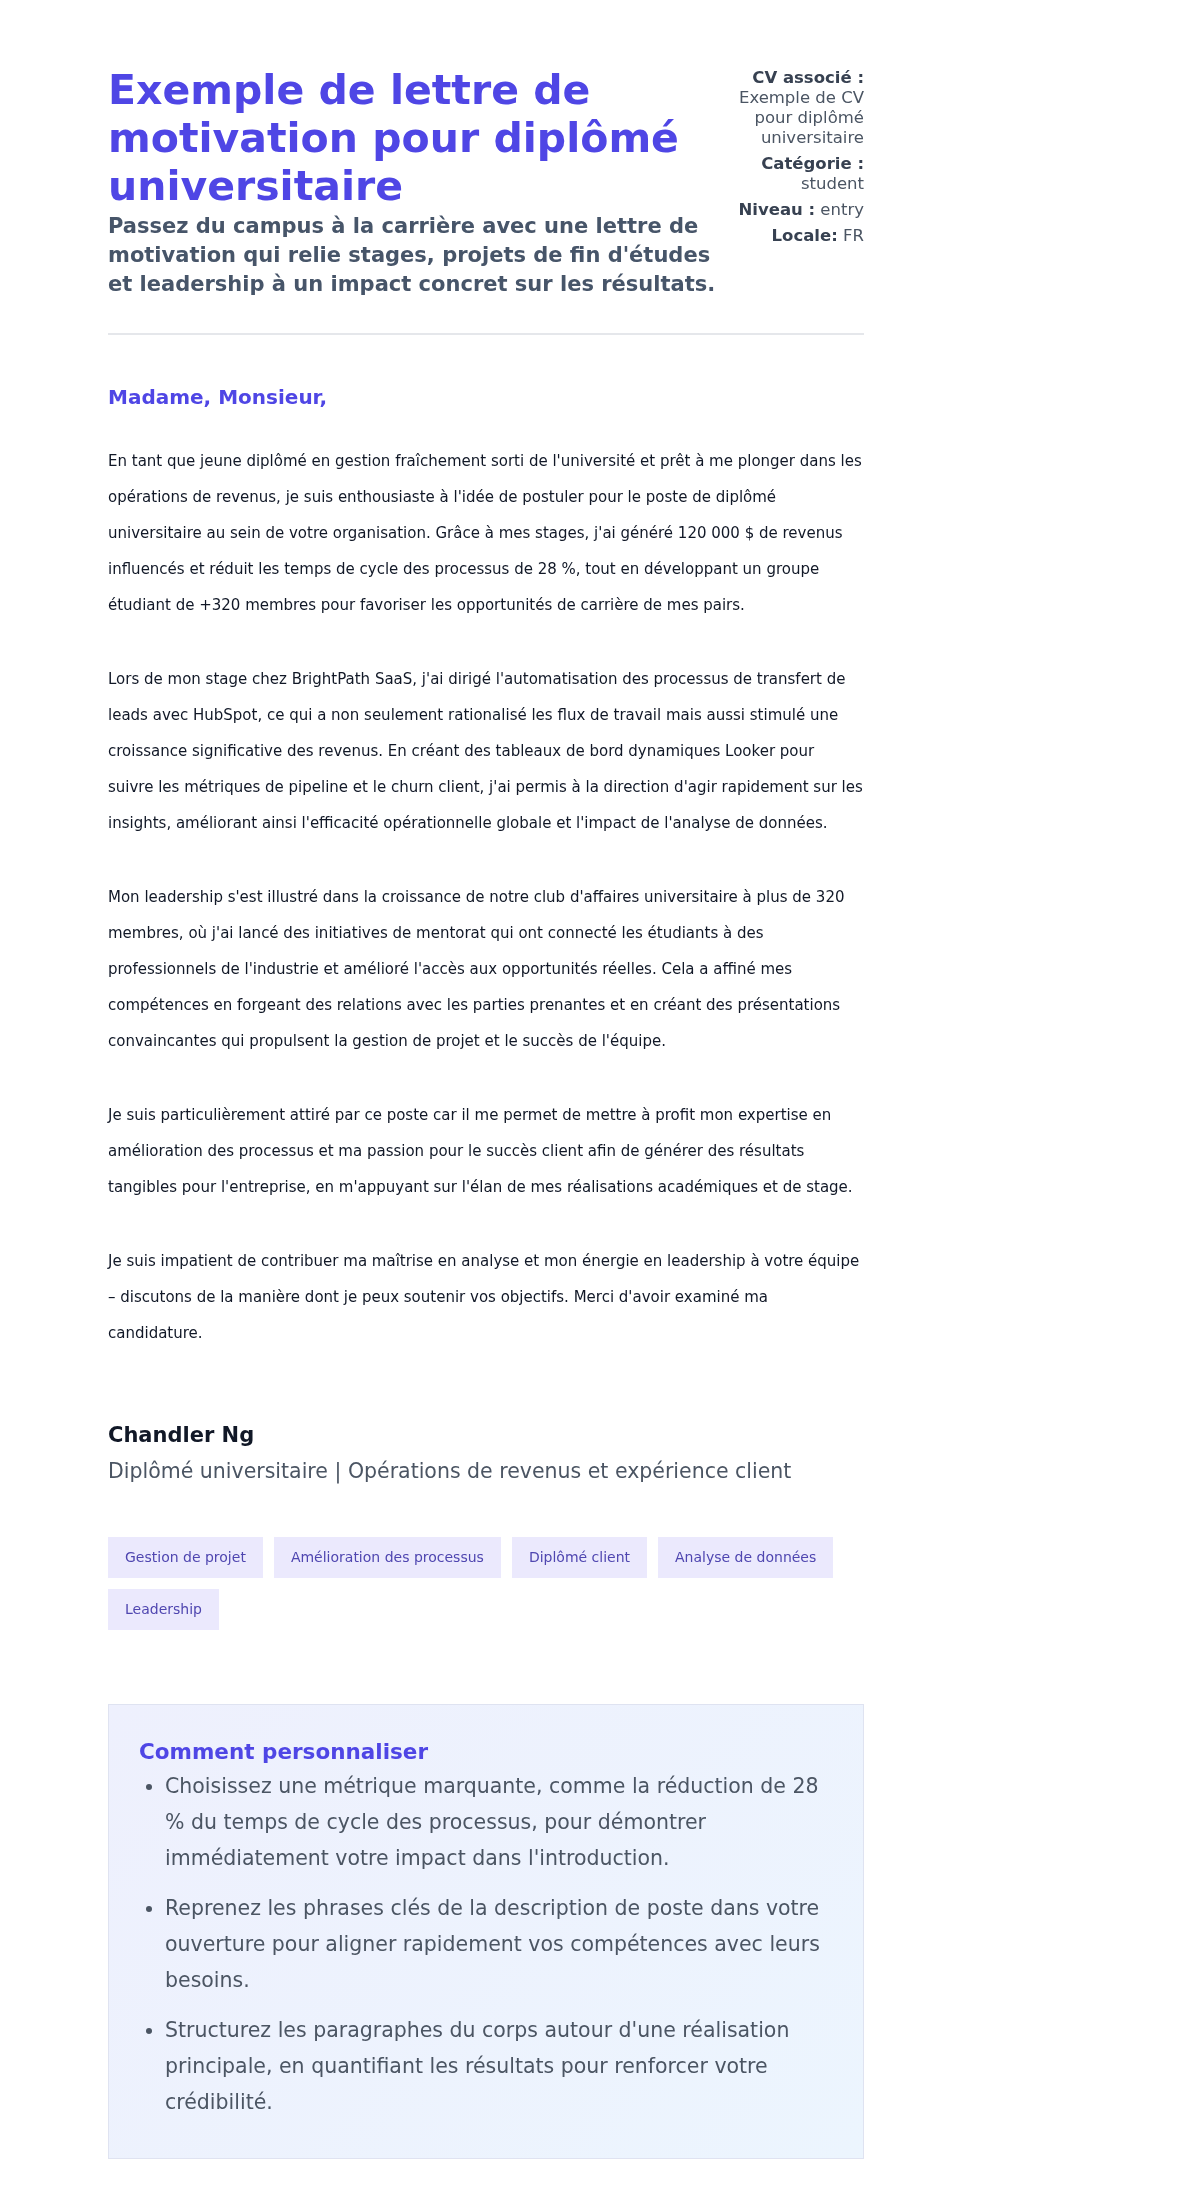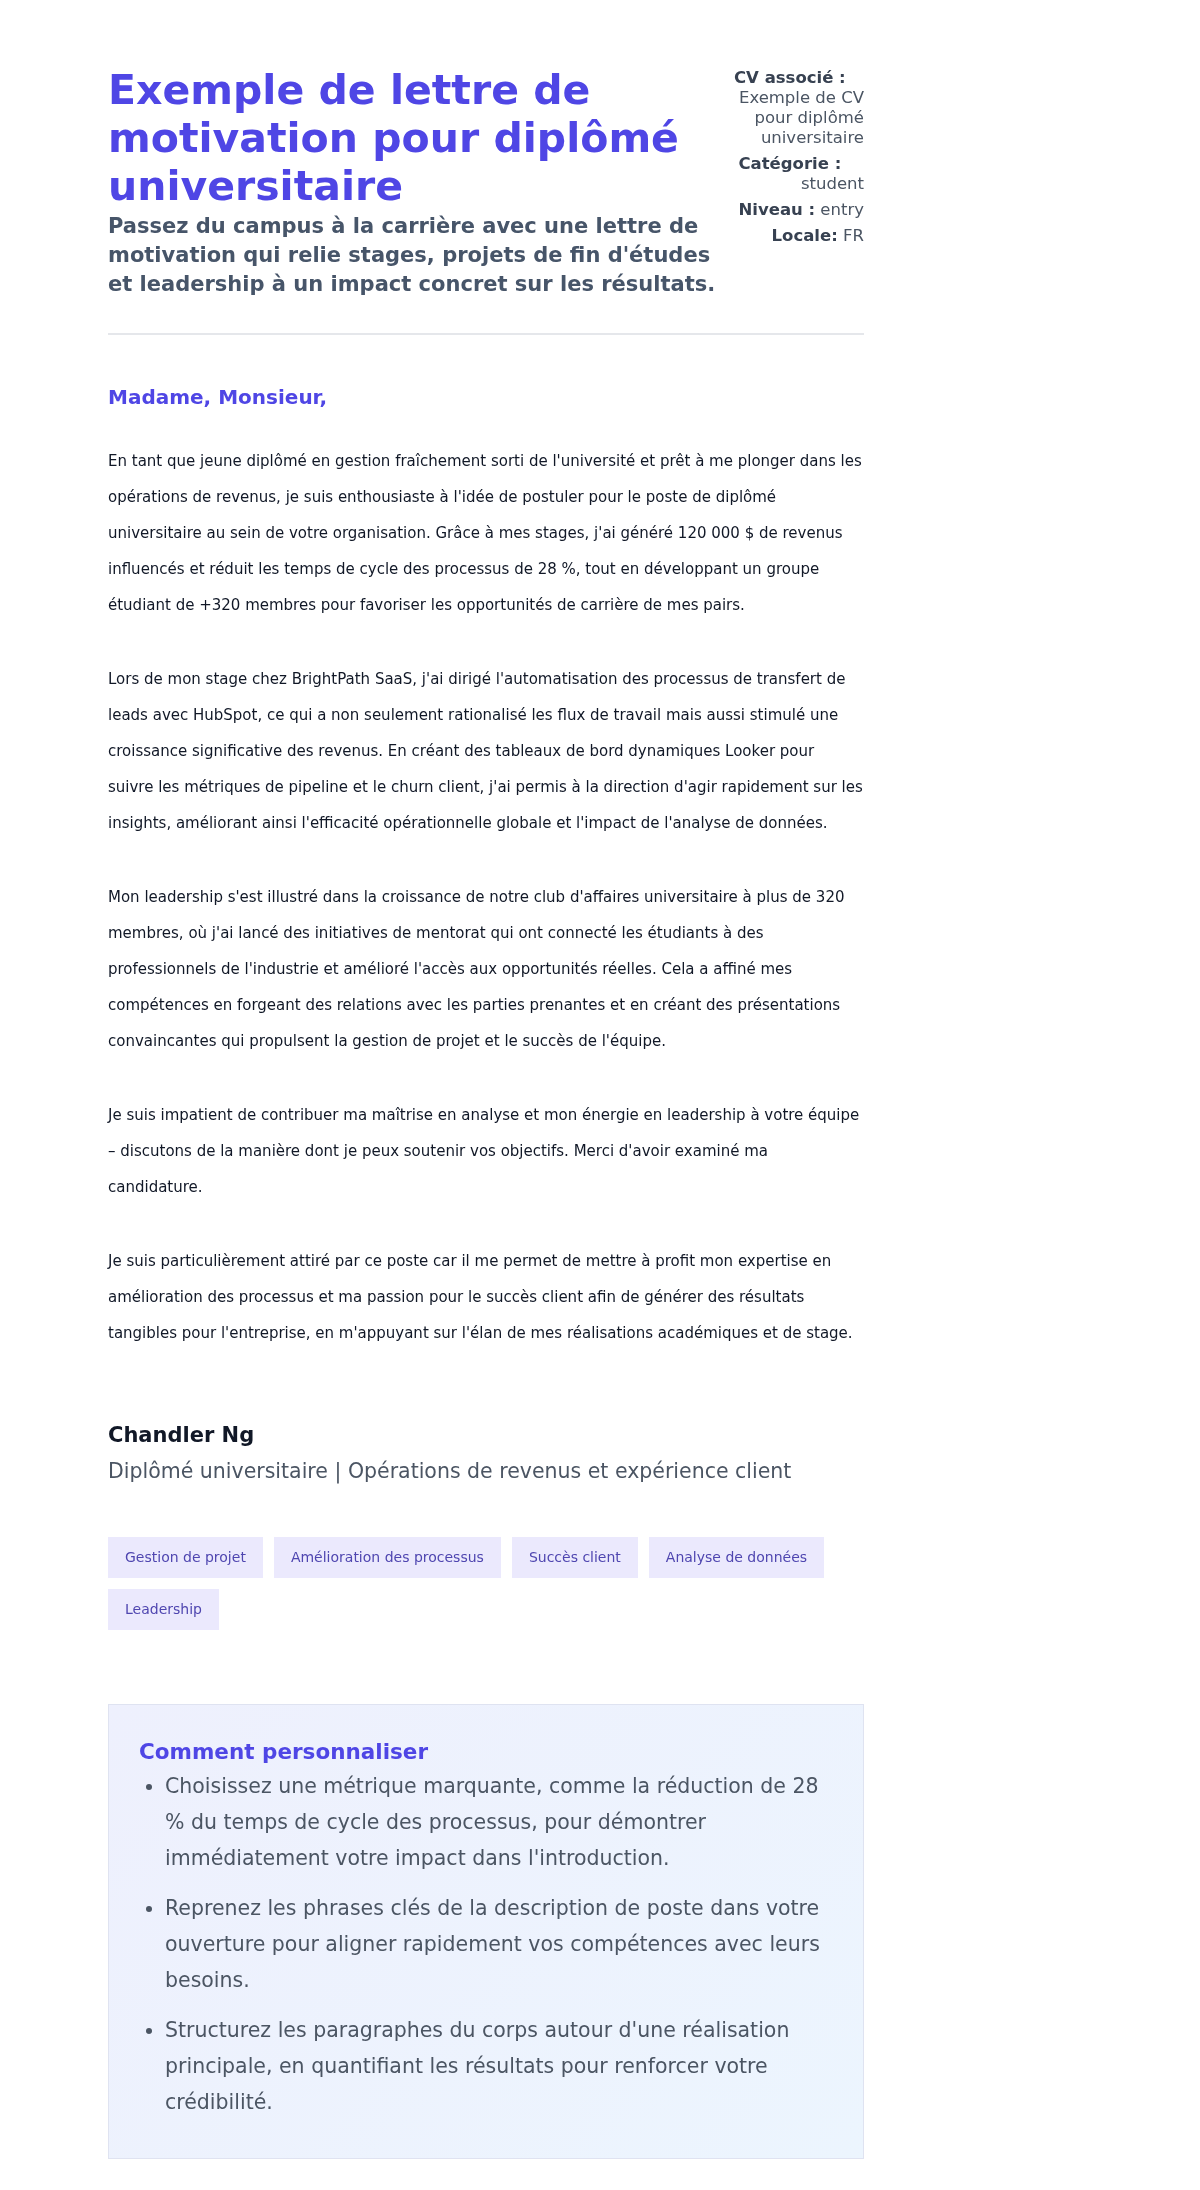--- a/index.html
+++ b/index.html
@@ -4,21 +4,21 @@
 <style>
   html, body { margin: 0; padding: 0; background: #ffffff; }
   body { width: 1200px; min-height: 2190px; font-family: "DejaVu Sans", sans-serif; color: #111827; }
   .page { padding: 66px 108px 60px 108px; box-sizing: border-box; width: 972px; }
   .header { display: flex; justify-content: space-between; align-items: flex-start; padding-bottom: 34px; border-bottom: 2px solid #e5e7eb; }
   .header-left { width: 820px; }
   .title { font-size: 41px; font-weight: bold; color: #4f46e5; line-height: 48px; margin: 0; }
   .subtitle { font-size: 21px; font-weight: bold; color: #475569; line-height: 29px; margin: 2px 0 0 0; }
   .meta { width: 200px; text-align: right; font-size: 16.5px; color: #4b5563; line-height: 20px; margin-top: 2px; }
   .meta .row { margin-bottom: 6px; }
-  .meta .k { font-weight: bold; color: #374151; text-align: center; }
+  .meta .k { font-weight: bold; color: #374151; }
   .greeting { font-size: 20px; font-weight: bold; color: #4f46e5; margin: 50px 0 34px 0; }
   .para { font-size: 15px; line-height: 36px; color: #111827; margin: 0 0 38px 0; }
   .sig { margin-top: 72px; }
   .sig-name { font-size: 21px; font-weight: bold; color: #111827; margin: 0 0 12px 0; }
   .sig-title { font-size: 20.5px; color: #4b5563; margin: 0; }
   .tags { display: flex; gap: 11px; margin-top: 54px; flex-wrap: wrap; }
   .tag { background: #ebe9fd; color: #4f46b0; font-size: 14px; padding: 12px 17px 13px 17px; }
   .tips { margin-top: 74px; border: 1.5px solid #dfe3f1; background: linear-gradient(135deg, #eef0fd 0%, #ecf5fe 100%); padding: 30px 30px 38px 30px; }
   .tips-title { font-size: 21.5px; font-weight: bold; color: #4f46e5; margin: 4px 0 4px 0; }
   .tips ul { margin: 0; padding-left: 26px; }
@@ -53,33 +53,33 @@
         <span>FR</span>
       </div>
     </aside>
   </header>
 
   <section>
     <p class="greeting">Madame, Monsieur,</p>
     <p class="para">En tant que jeune diplômé en gestion fraîchement sorti de l'université et prêt à me plonger dans les opérations de revenus, je suis enthousiaste à l'idée de postuler pour le poste de diplômé universitaire au sein de votre organisation. Grâce à mes stages, j'ai généré 120 000 $ de revenus influencés et réduit les temps de cycle des processus de 28 %, tout en développant un groupe étudiant de +320 membres pour favoriser les opportunités de carrière de mes pairs.</p>
     <p class="para">Lors de mon stage chez BrightPath SaaS, j'ai dirigé l'automatisation des processus de transfert de leads avec HubSpot, ce qui a non seulement rationalisé les flux de travail mais aussi stimulé une croissance significative des revenus. En créant des tableaux de bord dynamiques Looker pour suivre les métriques de pipeline et le churn client, j'ai permis à la direction d'agir rapidement sur les insights, améliorant ainsi l'efficacité opérationnelle globale et l'impact de l'analyse de données.</p>
     <p class="para">Mon leadership s'est illustré dans la croissance de notre club d'affaires universitaire à plus de 320 membres, où j'ai lancé des initiatives de mentorat qui ont connecté les étudiants à des professionnels de l'industrie et amélioré l'accès aux opportunités réelles. Cela a affiné mes compétences en forgeant des relations avec les parties prenantes et en créant des présentations convaincantes qui propulsent la gestion de projet et le succès de l'équipe.</p>
+    <p class="para">Je suis particulièrement attiré par ce poste car il me permet de mettre à profit mon expertise en amélioration des processus et ma passion pour le succès client afin de générer des résultats tangibles pour l'entreprise, en m'appuyant sur l'élan de mes réalisations académiques et de stage.</p>
     <p class="para">Je suis impatient de contribuer ma maîtrise en analyse et mon énergie en leadership à votre équipe – discutons de la manière dont je peux soutenir vos objectifs. Merci d'avoir examiné ma candidature.</p>
-    <p class="para">Je suis particulièrement attiré par ce poste car il me permet de mettre à profit mon expertise en amélioration des processus et ma passion pour le succès client afin de générer des résultats tangibles pour l'entreprise, en m'appuyant sur l'élan de mes réalisations académiques et de stage.</p>
   </section>
 
   <section class="sig">
     <p class="sig-name">Chandler Ng</p>
     <p class="sig-title">Diplômé universitaire | Opérations de revenus et expérience client</p>
   </section>
 
   <div class="tags">
     <span class="tag">Gestion de projet</span>
     <span class="tag">Amélioration des processus</span>
-    <span class="tag">Succès client</span>
+    <span class="tag">Diplômé client</span>
     <span class="tag">Analyse de données</span>
     <span class="tag">Leadership</span>
   </div>
 
   <section class="tips">
     <h3 class="tips-title">Comment personnaliser</h3>
     <ul>
       <li>Choisissez une métrique marquante, comme la réduction de 28 % du temps de cycle des processus, pour démontrer immédiatement votre impact dans l'introduction.</li>
       <li>Reprenez les phrases clés de la description de poste dans votre ouverture pour aligner rapidement vos compétences avec leurs besoins.</li>
       <li>Structurez les paragraphes du corps autour d'une réalisation principale, en quantifiant les résultats pour renforcer votre crédibilité.</li>

